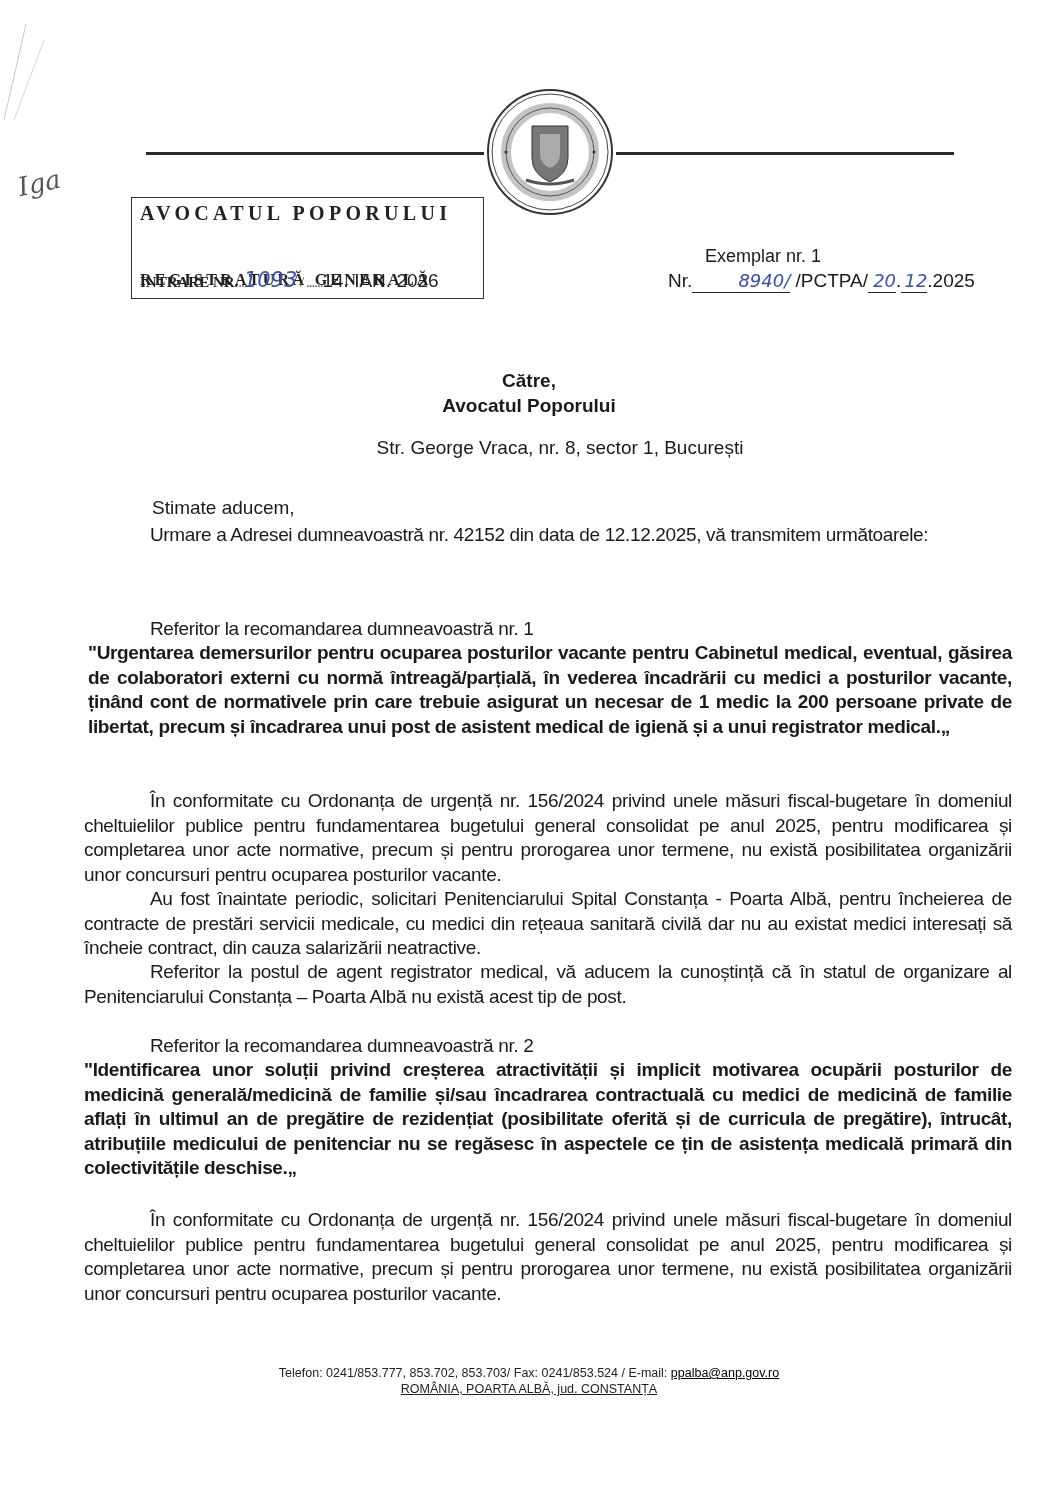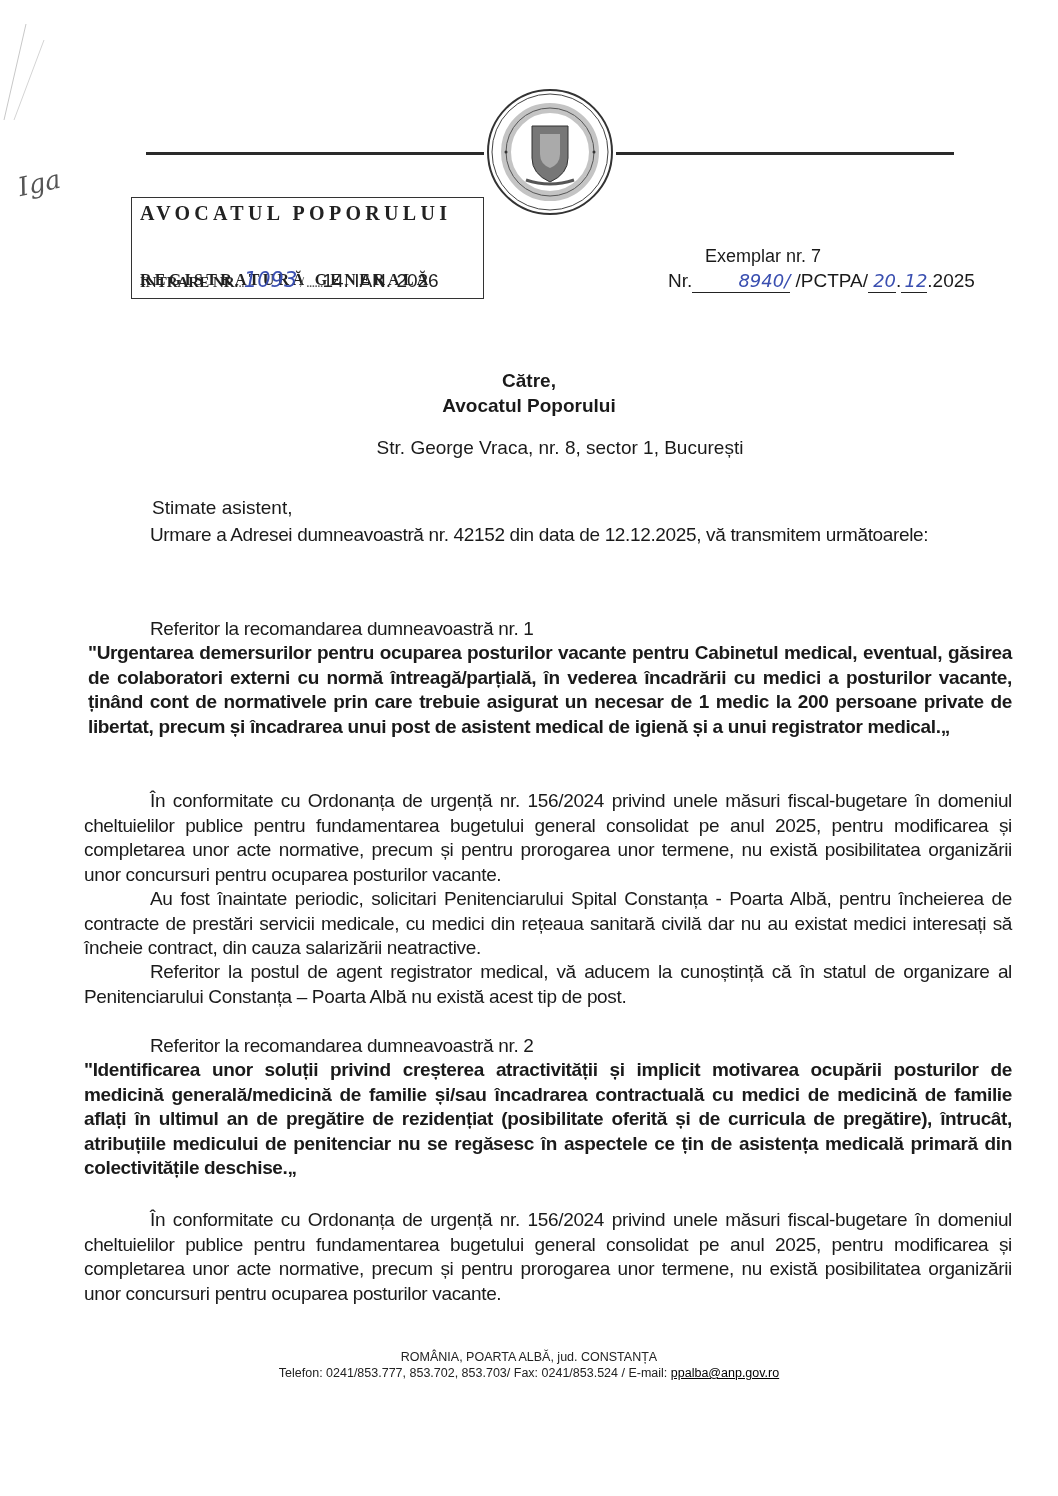--- a/index.html
+++ b/index.html
@@ -39,21 +39,21 @@
 
   
   .para { left: 84px; width: 928px; font-size: 19px; line-height: 24.5px; text-align: justify;
           font-family: "Liberation Sans", sans-serif; letter-spacing: -0.35px; transform-origin: left top; }
   .indent { text-indent: 66px; }
   .bold { font-weight: bold; }
   .greet { left: 152px; top: 497px; font-size: 19px; }
 
   
   .foot { left: 0; width: 1058px; text-align: center; font-size: 12.5px; color: #222; }
-  .foot1 { top: 1350px; }
+  .foot1 { top: 1382px; text-decoration: underline; }
   .foot2 { top: 1366px; }
   .foot2 a { color: #000000; text-decoration: underline; }
 </style>
 </head>
 <body>
 
 <svg class="abs scribble" viewBox="0 0 60 110">
   <path d="M26 14 L4 110" stroke="#c8c8c8" stroke-width="1" fill="none"></path>
   <path d="M44 30 L14 110" stroke="#d4d4d4" stroke-width="1" fill="none"></path>
 </svg>
@@ -77,31 +77,31 @@
 </svg>
 
 <div class="abs stamp">
   <div class="l1">AVOCATUL POPORULUI</div>
   <div class="l2">REGISTRATURĂ GENERALĂ</div>
   <div class="l3">
     <span>INTRARE NR.</span><span class="dots">..</span><span class="hand">1093</span><span class="dots"> / ......</span><span class="date">14. IAN. 2026</span>
   </div>
 </div>
 
-<div class="abs exemplar">Exemplar nr. 7</div>
+<div class="abs exemplar">Exemplar nr. 1</div>
 <div class="abs refno">
   <span>Nr.</span><span class="blank" style="width:98px"><span class="hand">8940/</span></span>
   <span>/PCTPA/</span><span class="blank" style="width:28px"><span class="hand">20</span></span>.<span class="blank" style="width:26px"><span class="hand">12</span></span><span>.2025</span>
 </div>
 
 <div class="abs addr addr1">Către,</div>
 <div class="abs addr addr2">Avocatul Poporului</div>
 <div class="abs addr addr3">Str. George Vraca, nr. 8, sector 1, București</div>
 
-<div class="abs greet">Stimate asistent,</div>
+<div class="abs greet">Stimate aducem,</div>
 
 <div class="abs para indent" style="top:523px">Urmare a Adresei dumneavoastră nr. 42152 din data de 12.12.2025, vă transmitem următoarele:</div>
 
 <div class="abs para indent" style="top:617px">Referitor la  recomandarea dumneavoastră nr. 1</div>
 <div class="abs para bold" style="top:641px; left:88px; width:924px;">"Urgentarea demersurilor pentru ocuparea posturilor vacante pentru Cabinetul medical, eventual, găsirea de colaboratori externi cu normă întreagă/parțială, în vederea încadrării cu medici a posturilor vacante, ținând cont de normativele prin care trebuie asigurat un necesar de 1 medic la 200 persoane private de libertat, precum și încadrarea unui post de asistent medical de igienă și a unui registrator medical.„</div>
 
 <div class="abs para indent" style="top:789px">În conformitate cu Ordonanța de urgență nr. 156/2024 privind unele măsuri fiscal-bugetare în domeniul cheltuielilor publice pentru fundamentarea bugetului general consolidat pe anul 2025, pentru modificarea și completarea unor acte normative, precum și pentru prorogarea unor termene, nu există posibilitatea organizării unor concursuri pentru ocuparea posturilor vacante.</div>
 <div class="abs para indent" style="top:887px">Au fost înaintate periodic, solicitari Penitenciarului Spital  Constanța - Poarta Albă, pentru încheierea de contracte de prestări servicii medicale, cu medici din rețeaua sanitară civilă dar nu au existat medici interesați să încheie contract, din cauza salarizării neatractive.</div>
 <div class="abs para indent" style="top:960px">Referitor la postul de agent registrator medical, vă aducem la cunoștință că în statul de organizare al Penitenciarului Constanța – Poarta Albă nu există acest tip de post.</div>
 

